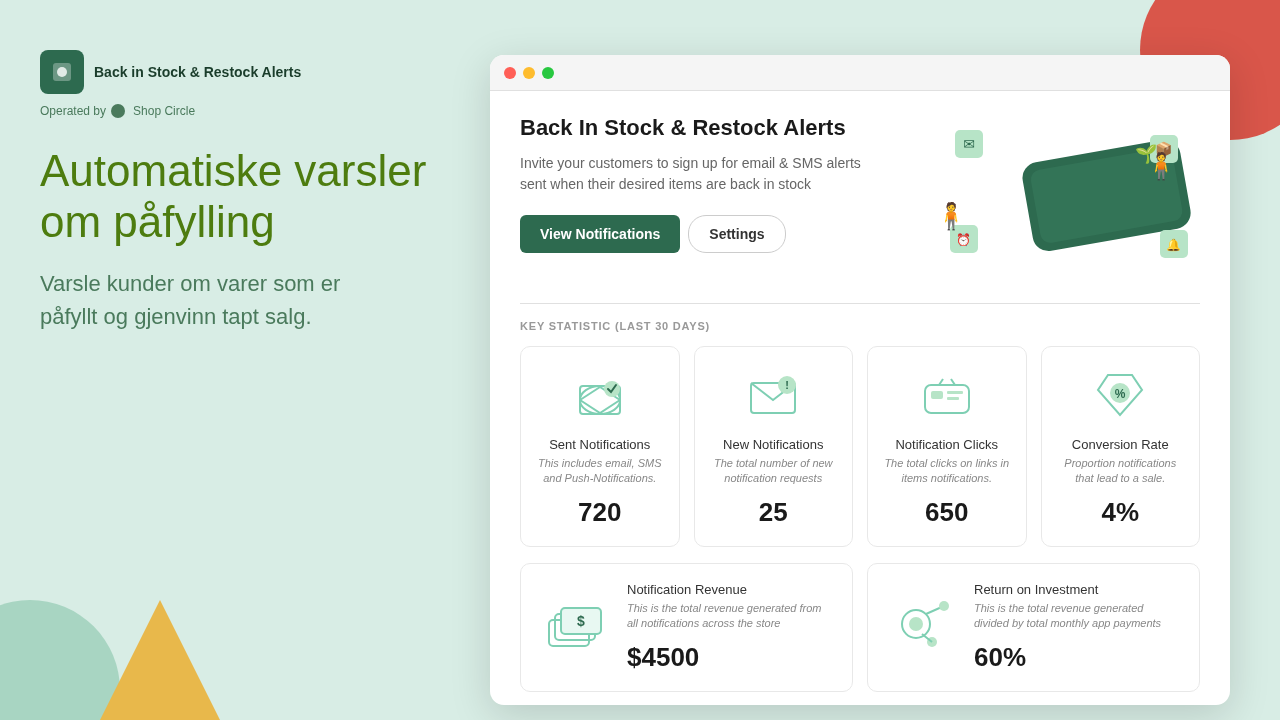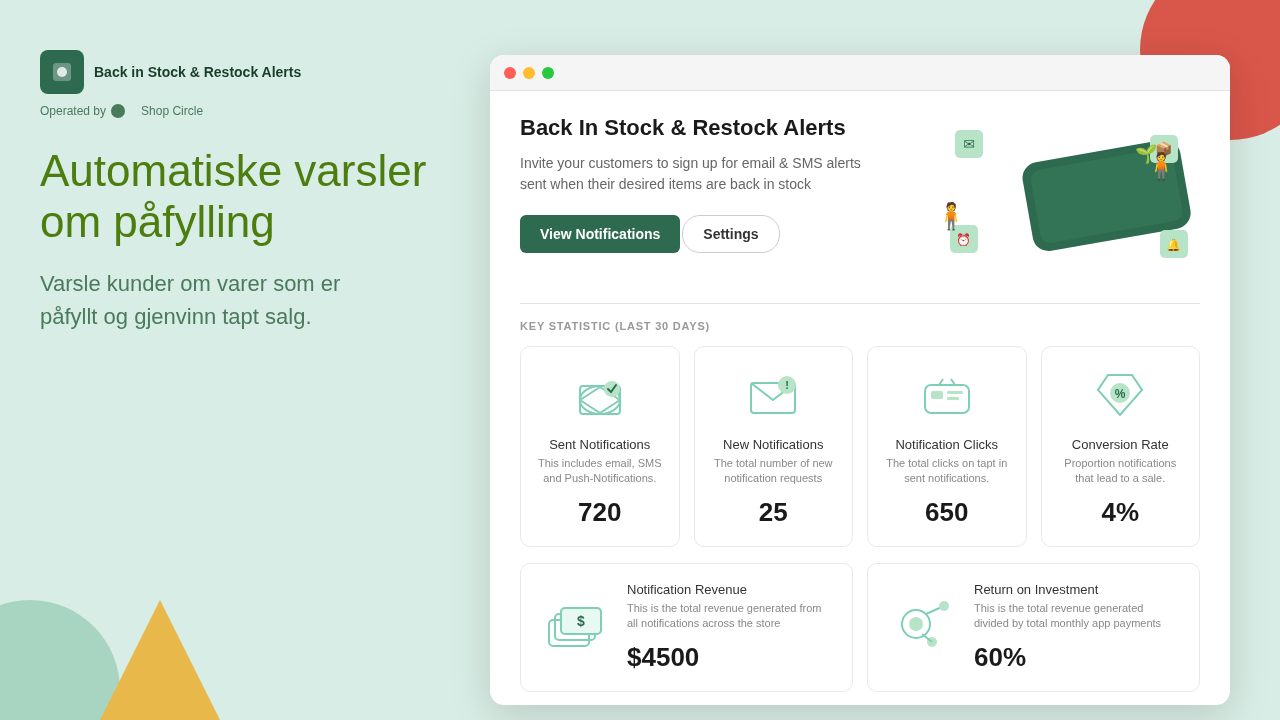--- a/index.html
+++ b/index.html
@@ -85,21 +85,21 @@
       display: flex;
       align-items: center;
       gap: 5px;
       margin-bottom: 28px;
       color: #4a7a5c;
       font-size: 12px;
     }
     .shop-circle-logo {
       display: flex;
       align-items: center;
-      gap: 16px;
+      gap: 8px;
       font-size: 12px;
       color: #4a7a5c;
       font-weight: 500;
     }
     .shop-circle-dot {
       width: 14px;
       height: 14px;
       background: #4a7a5c;
       border-radius: 50%;
       display: inline-block;
@@ -173,21 +173,21 @@
     }
     .app-description {
       font-size: 14px;
       color: #666;
       line-height: 1.5;
       max-width: 350px;
       margin-bottom: 20px;
     }
     .header-buttons {
       display: flex;
-      gap: 2px;
+      gap: 8px;
     }
     .btn-primary {
       background: #2d6a4f;
       color: white;
       border: none;
       padding: 10px 20px;
       border-radius: 6px;
       font-size: 14px;
       font-weight: 600;
       cursor: pointer;
@@ -256,20 +256,21 @@
       font-size: 13px;
       font-weight: 400;
       color: #333;
       margin-bottom: 4px;
     }
     .stat-desc {
       font-size: 11px;
       color: #888;
       line-height: 1.4;
       margin-bottom: 10px;
+      font-style: italic;
     }
     .stat-value {
       font-size: 26px;
       font-weight: 700;
       color: #1a1a1a;
     }
 
     .stats-grid-bottom {
       display: grid;
       grid-template-columns: repeat(2, 1fr);
@@ -419,21 +420,21 @@
           <svg width="60" height="60" viewBox="0 0 60 60">
             <rect x="8" y="20" width="44" height="28" rx="6" fill="none" stroke="#7ecfb3" stroke-width="2"></rect>
             <rect x="14" y="26" width="12" height="8" rx="2" fill="#b7e4c7"></rect>
             <rect x="30" y="26" width="16" height="3" rx="1" fill="#b7e4c7"></rect>
             <rect x="30" y="32" width="12" height="3" rx="1" fill="#b7e4c7"></rect>
             <line x1="26" y1="14" x2="22" y2="20" stroke="#7ecfb3" stroke-width="2"></line>
             <line x1="34" y1="14" x2="38" y2="20" stroke="#7ecfb3" stroke-width="2"></line>
           </svg>
         </div>
         <div class="stat-title">Notification Clicks</div>
-        <div class="stat-desc">The total clicks on tapt in sent notifications.</div>
+        <div class="stat-desc">The total clicks on links in items notifications.</div>
         <div class="stat-value">650</div>
       </div>
 
       <div class="stat-card">
         <div class="stat-icon">
           <svg width="60" height="60" viewBox="0 0 60 60">
             <path d="M18 10 L42 10 L52 25 L30 50 L8 25 Z" fill="none" stroke="#7ecfb3" stroke-width="2"></path>
             <circle cx="30" cy="28" r="10" fill="#b7e4c7"></circle>
             <text x="30" y="33" text-anchor="middle" fill="#2d6a4f" font-size="12" font-weight="bold">%</text>
           </svg>

